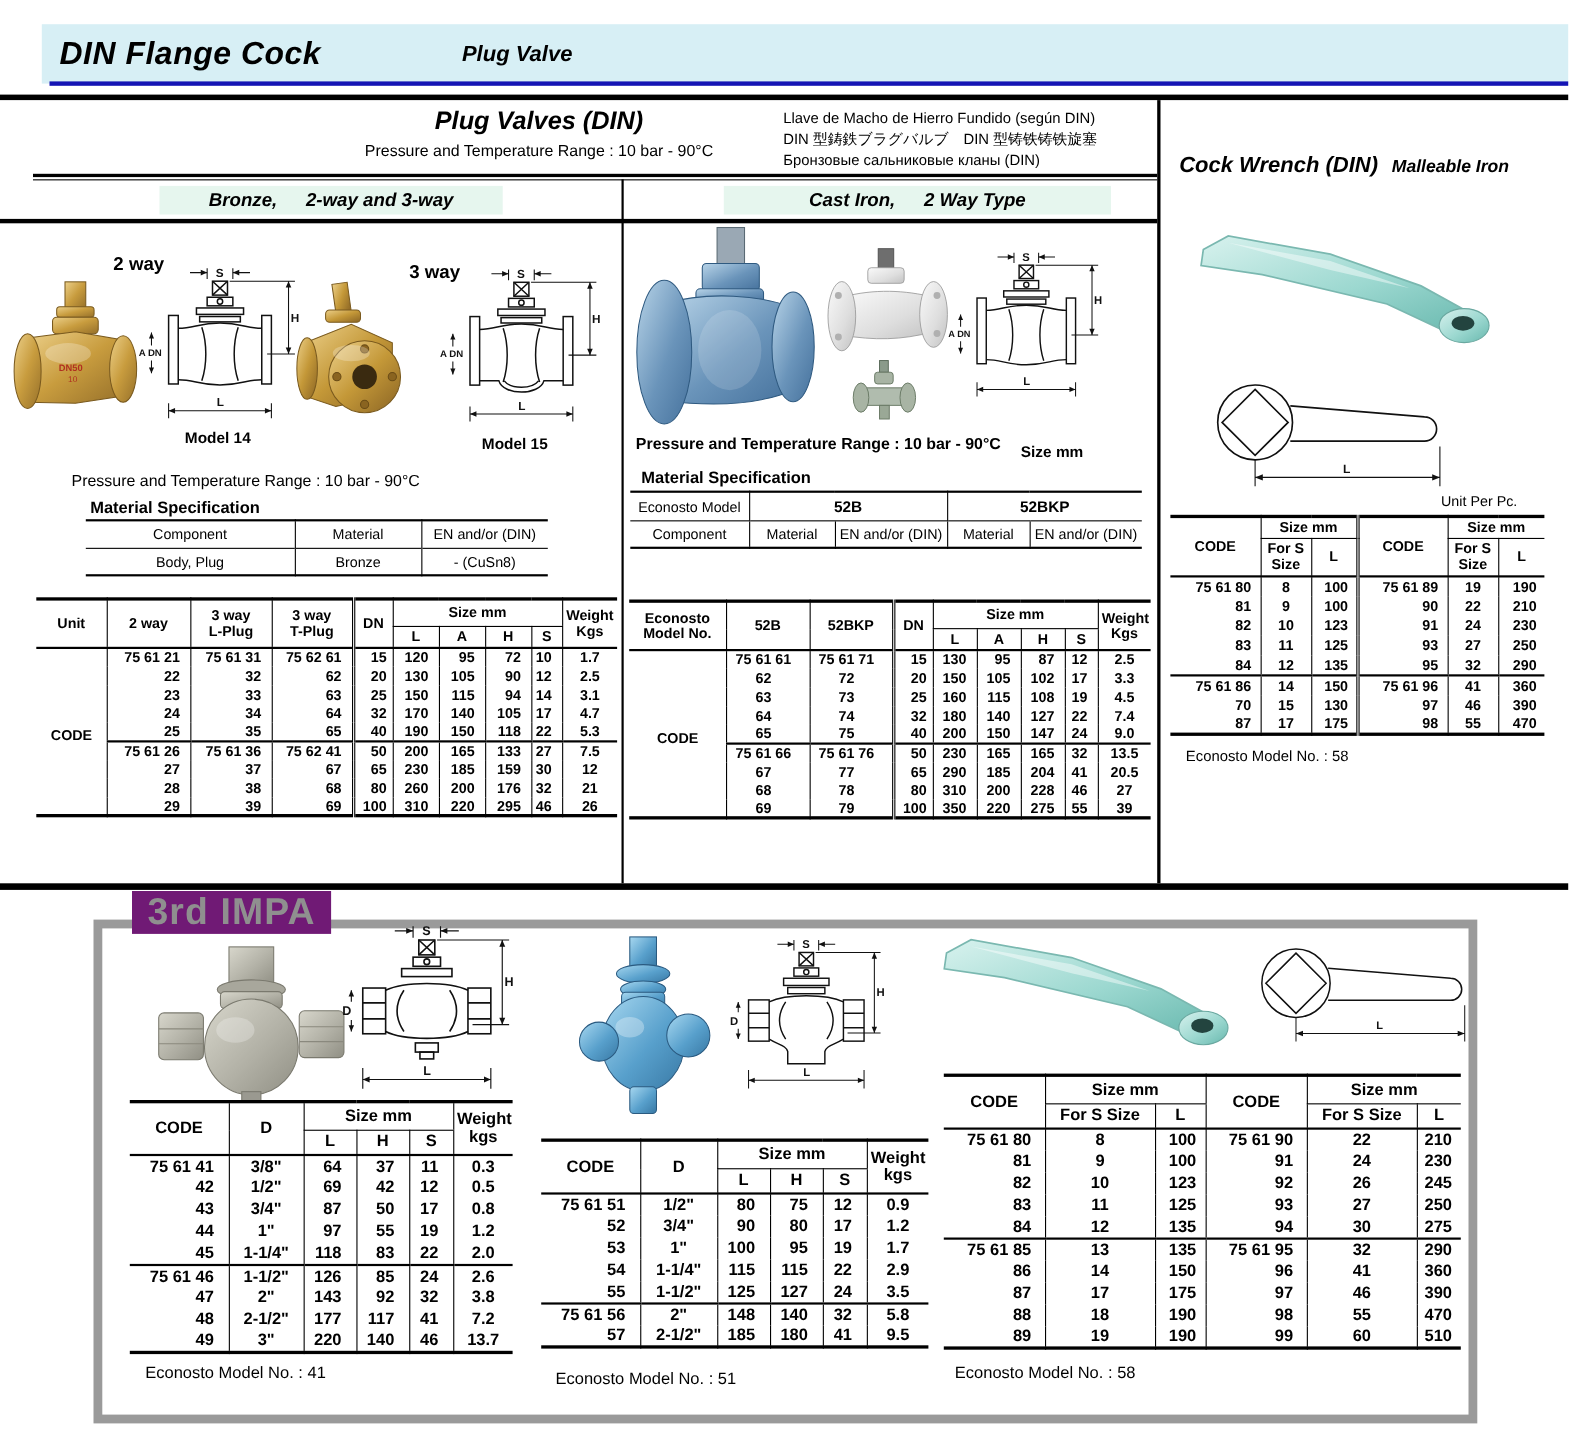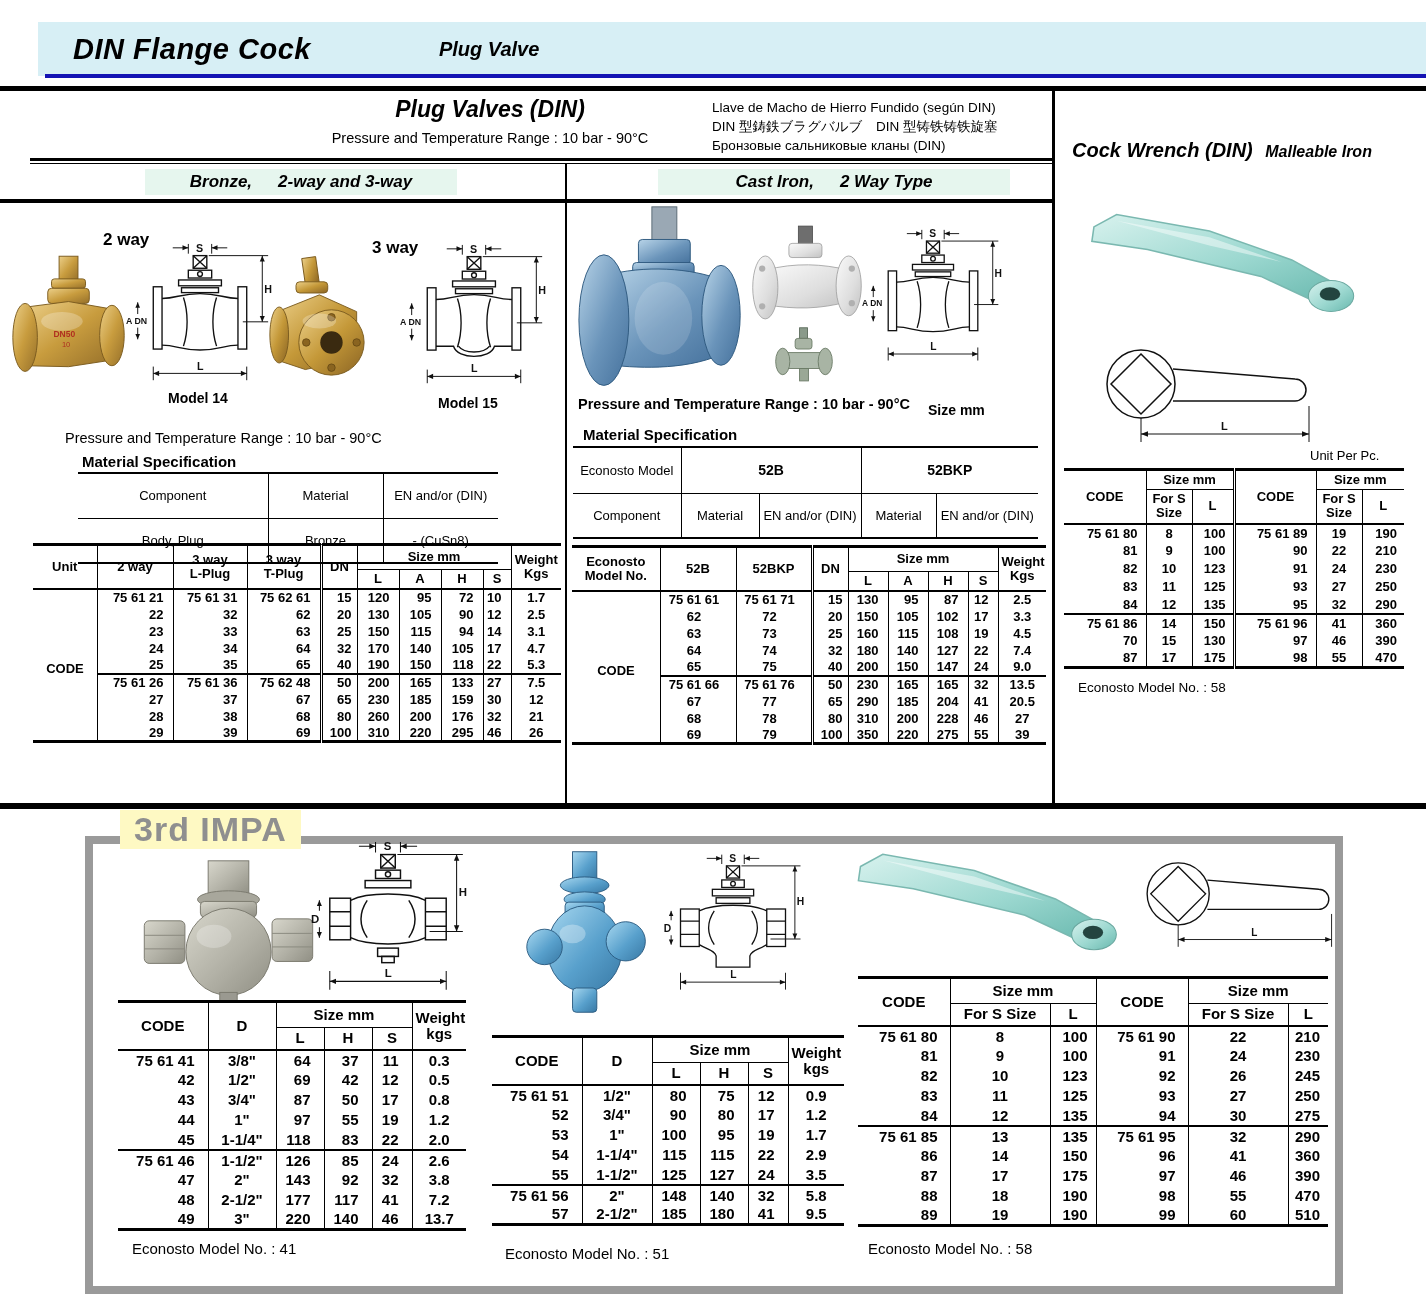--- a/index.html
+++ b/index.html
@@ -2,21 +2,21 @@
 <html><head>
 <meta charset="utf-8">
 <style>
   *{margin:0;padding:0;box-sizing:border-box}
   html,body{background:#fff}
   .page{position:relative;width:1426px;height:1306px;background:#fff;font-family:"Liberation Sans",sans-serif;color:#000;overflow:hidden}
   .abs{position:absolute}
   .blk{background:#000}
   
   .hdrbar{left:38px;top:22px;width:1388px;height:54px;background:#d7eff5;display:flex;align-items:center}
-  .ht{font-size:29px;font-weight:bold;font-style:italic;margin-left:35px;letter-spacing:.5px}
+  .ht{font-size:29px;font-weight:bold;font-style:italic;margin-left:16px;letter-spacing:.5px}
   .hs{font-size:20px;font-weight:bold;font-style:italic;margin-left:128px}
   .bluerule{left:45px;top:74px;width:1381px;height:4px;background:#1414b4}
   
   .band{height:26px;background:#e6f6ee;display:flex;align-items:center;justify-content:center;font-weight:bold;font-style:italic;font-size:17px}
   .band .sub{margin-left:26px}
   
   table.ct{border-collapse:collapse;table-layout:fixed;border-top:3px solid #000;border-bottom:3px solid #000;font-weight:bold;color:#000}
   .ct th,.ct td{border-left:1px solid #000;padding:0 3px;text-align:center;vertical-align:middle;overflow:hidden}
   .ct th:first-child,.ct td:first-child{border-left:none}
   .ct thead{border-bottom:2px solid #000}
@@ -60,32 +60,32 @@
   .t-im td:nth-child(n+3):nth-child(-n+5){text-align:right;padding-right:13px}
   
   .t-wr2{width:470px;font-size:15px}
   .t-wr2 thead tr:first-child{height:26px}
   .t-wr2 thead tr:last-child{height:22px}
   .t-wr2 tbody tr{height:20px}
   .t-wr2 td:nth-child(1),.t-wr2 td:nth-child(4){text-align:right;padding-right:12px}
   .t-wr2 td:nth-child(3),.t-wr2 td:nth-child(6){text-align:right;padding-right:8px}
   
   table.mt{border-collapse:collapse;table-layout:fixed;font-size:13px;border-top:2px solid #000;border-bottom:2px solid #000}
-  .mt th,.mt td{border-left:1px solid #000;border-top:1px solid #000;text-align:center;vertical-align:middle;font-weight:normal;padding:14px 3px;line-height:1.2}
+  .mt th,.mt td{border-left:1px solid #000;border-top:1px solid #000;text-align:center;vertical-align:middle;font-weight:normal;padding:4px 3px;line-height:1.2}
   .mt tr:first-child th{border-top:none}
   .mt th:first-child,.mt td:first-child{border-left:none}
   .mt-bronze tr{height:25px}
   .code-overlay{position:absolute;text-align:center;font-weight:bold;font-size:13px}
   .spec-title{font-weight:bold;font-size:15px}
   .plain14{font-size:14.5px}
   .foot{font-size:15px}
   svg text{font-family:"Liberation Sans",sans-serif}
   
   .impabox{left:85px;top:836px;width:1258px;height:458px;border:8px solid #9a9a9a}
-  .impatitle{left:120px;top:810px;background:#fef9c3;padding:0 14px;font-size:34px;font-weight:bold;color:#8f8f8f;letter-spacing:1px}
+  .impatitle{left:120px;top:810px;background:#701a75;padding:0 14px;font-size:34px;font-weight:bold;color:#8f8f8f;letter-spacing:1px}
 </style>
 </head>
 <body>
 
 <div class="page">
 
   <div class="abs hdrbar">
     <span class="ht">DIN Flange Cock</span>
     <span class="hs">Plug Valve</span>
   </div>
@@ -361,21 +361,21 @@
             <td>118</td>
             <td>22</td>
             <td>5.3</td>
           </tr>
         </tbody>
       <tbody class="g2 skip1">
           <tr>
             <td></td>
             <td>75 61 26</td>
             <td>75 61 36</td>
-            <td>75 62 48</td>
+            <td>75 62 41</td>
             <td>50</td>
             <td>200</td>
             <td>165</td>
             <td>133</td>
             <td>27</td>
             <td>7.5</td>
           </tr>
           <tr>
             <td></td>
             <td>27</td>

